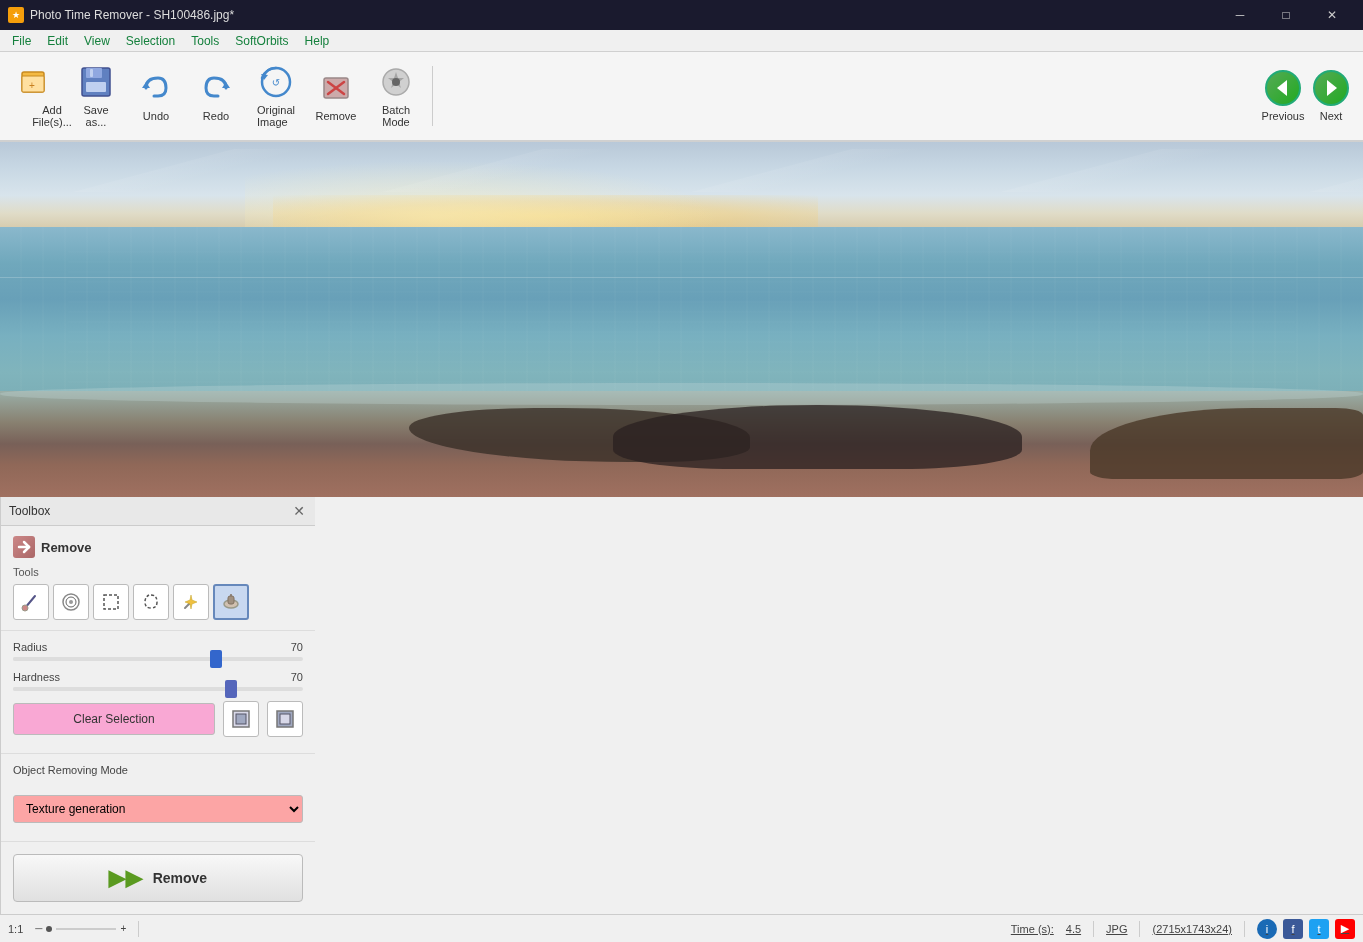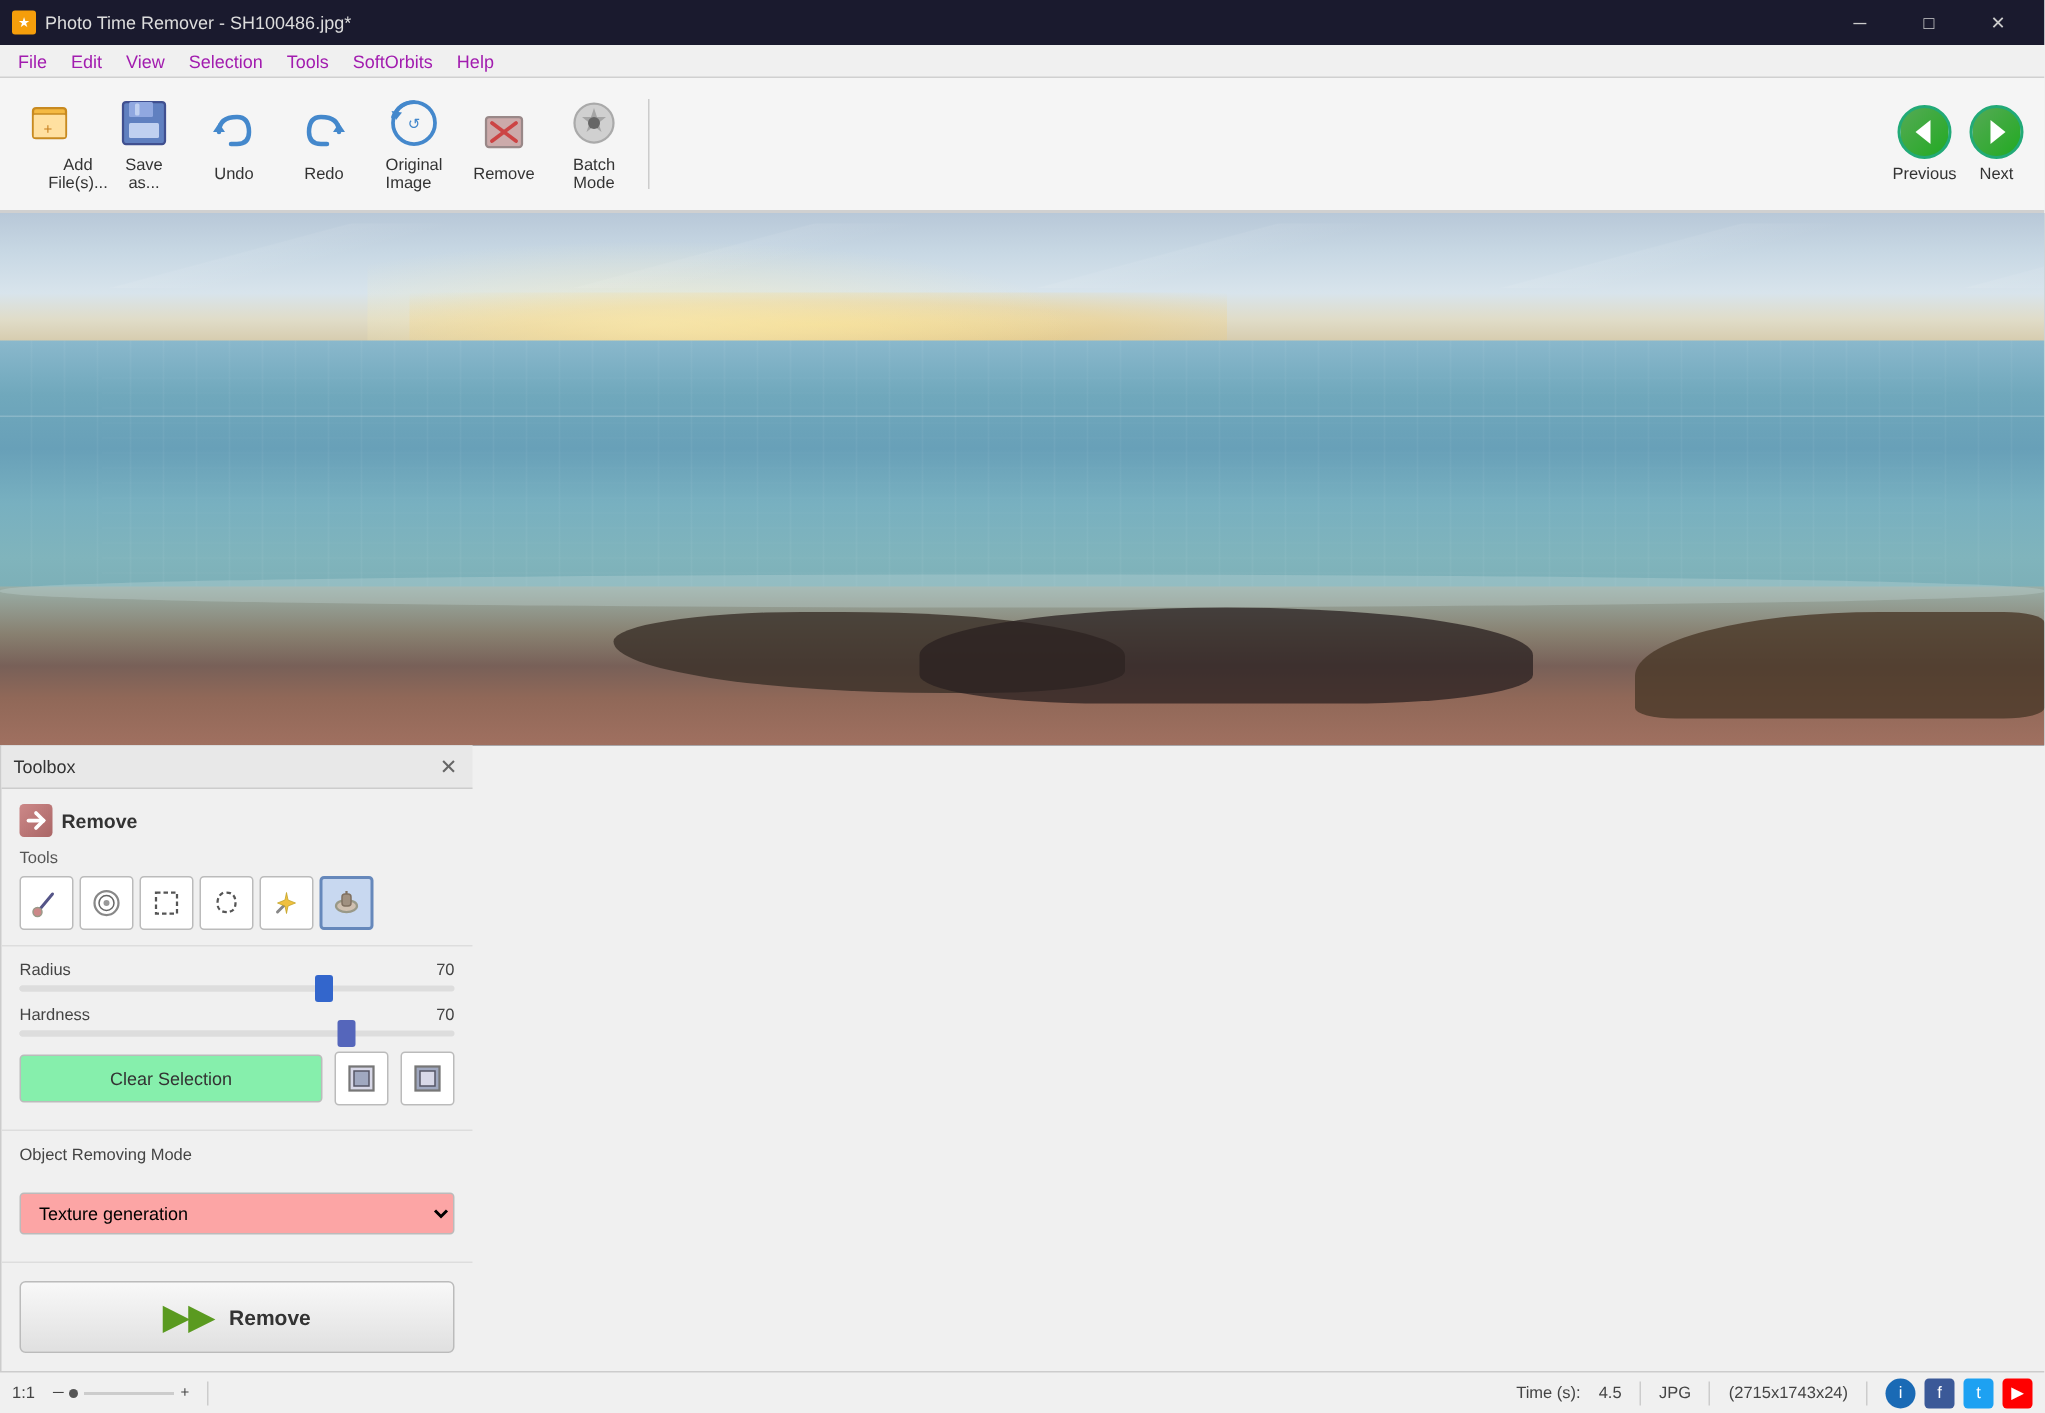--- a/index.html
+++ b/index.html
@@ -22,21 +22,21 @@
 
     
     #menubar {
       background: #f0f0f0;
       height: 22px;
       display: flex;
       align-items: center;
       padding: 0 4px;
       border-bottom: 1px solid #d0d0d0;
     }
-    .menu-item { padding: 2px 8px; cursor: pointer; font-size: 12px; color: #a21caf; }
+    .menu-item { padding: 2px 8px; cursor: pointer; font-size: 12px; color: #15803d; }
 
     
     #toolbar {
       background: #f5f5f5;
       height: 90px;
       display: flex;
       align-items: center;
       padding: 4px 8px;
       border-bottom: 2px solid #d0d0d0;
       gap: 4px;
@@ -120,21 +120,21 @@
     .slider-label { font-size: 11px; color: #444; margin-bottom: 4px; display: flex; justify-content: space-between; text-align: right; }
     .slider-container { display: flex; align-items: center; gap: 8px; }
     .slider-track { flex: 1; height: 4px; background: #ddd; border-radius: 2px; position: relative; }
     .slider-fill { height: 4px; background: #ddd; border-radius: 2px 0 0 2px; }
     .slider-thumb { width: 12px; height: 18px; background: #3366cc; border-radius: 2px; cursor: pointer; position: absolute; top: -7px; transform: translateX(-50%); }
 
     .clear-row { display: flex; align-items: center; gap: 8px; margin-bottom: 6px; }
     .clear-btn {
       flex: 1;
       padding: 8px 12px;
-      background: #86efac;
+      background: #f9a8d4;
       border: 1px solid #bbb;
       border-radius: 3px;
       cursor: pointer;
       font-size: 12px;
       color: #333;
       text-align: center;
     }
     .sel-icon-btn {
       width: 36px; height: 36px;
       border: 1px solid #bbb;
@@ -503,21 +503,21 @@
   <div class="status-zoom">
     <span>1:1</span>
   </div>
   <div style="display:flex;align-items:center;gap:4px;">
     <span style="font-size:10px;">─</span>
     <div style="width:6px;height:6px;border-radius:50%;background:#555;cursor:pointer;"></div>
     <div style="width:60px;height:2px;background:#ccc;"></div>
     <span style="font-size:10px;">+</span>
   </div>
   <div class="status-sep"></div>
-  <div class="status-right" style="margin-left:auto;display:flex;align-items:center;gap:12px;">
+  <div class="status-right" style="margin-left:auto;display:flex;align-items:center;gap:12px;text-decoration:underline;">
     <span>Time (s):</span>
     <span>4.5</span>
     <div class="status-sep"></div>
     <span>JPG</span>
     <div class="status-sep"></div>
     <span>(2715x1743x24)</span>
     <div class="status-sep"></div>
     <div class="social-icons">
       <div class="social-icon si-info">i</div>
       <div class="social-icon si-fb">f</div>

